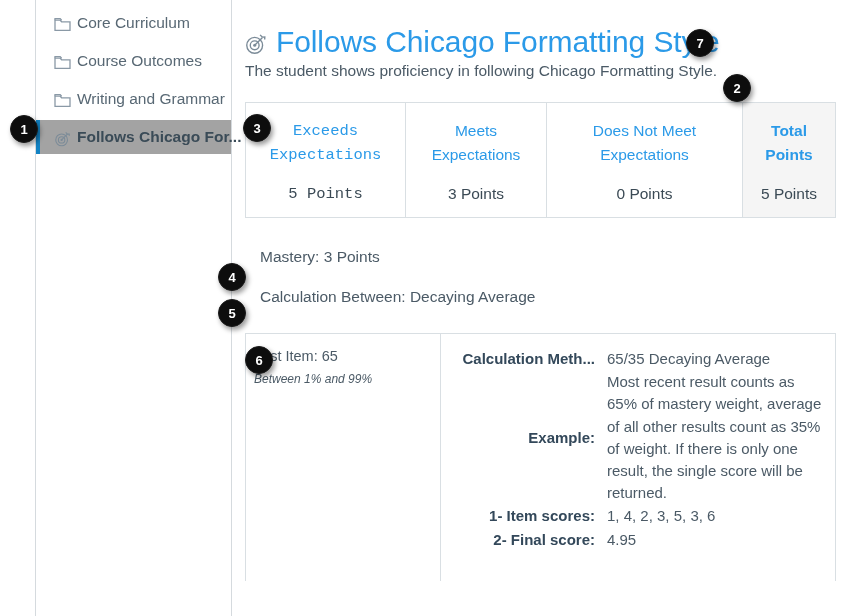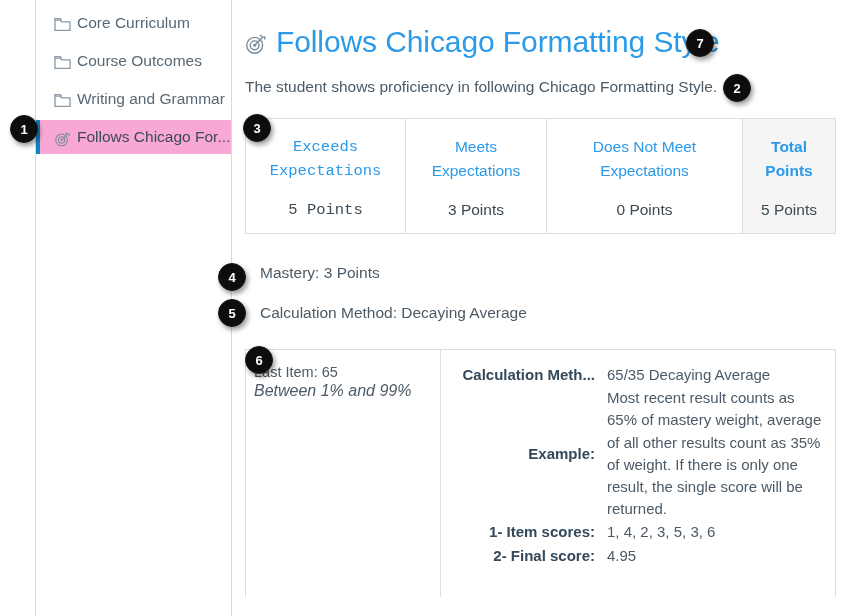--- a/index.html
+++ b/index.html
@@ -39,24 +39,25 @@
     display: flex;
     align-items: center;
     height: 34px;
     padding-left: 18px;
     font-size: 15.5px;
     color: #586874;
     box-sizing: border-box;
     white-space: nowrap;
   }
   .side-item.selected {
-    background: #f9a8d4;
+    background: #a3a3a3;
     border-left: 4px solid #1283c4;
     padding-left: 14px;
     color: #3a4b57;
+    font-weight: bold;
   }
   .side-item .ico {
     display: inline-block;
     width: 17px;
     height: 15px;
     margin-right: 6px;
     flex: none;
     position: relative;
     top: 1px;
   }
@@ -88,21 +89,20 @@
     top: 2px;
   }
   .title-text {
     font-size: 30px;
     color: #2b9ae8;
     font-weight: 400;
     letter-spacing: -0.1px;
     white-space: nowrap;
   }
   .desc {
-    margin-top: 16px;
     font-size: 15.5px;
     color: #4b5a66;
   }
 
   
   .ratings {
     margin-top: 22px;
     width: 591px;
     border: 1px solid #d9dfe3;
     box-sizing: border-box;
@@ -157,21 +157,21 @@
     background: #fff;
   }
   .calc-left {
     width: 195px;
     box-sizing: border-box;
     padding: 14px 0 0 8px;
     border-right: 1px solid #d9dfe3;
     flex: none;
   }
   .calc-left .ll1 { font-size: 14.5px; color: #4b5a66; }
-  .calc-left .ll2 { font-size: 16px; color: #4b5a66; font-style: italic; margin-top: 2px; }
+  .calc-left .ll2 { font-size: 12px; color: #4b5a66; font-style: italic; margin-top: 8px; }
   .calc-right {
     flex: 1;
     padding: 14px 10px 0 14px;
     box-sizing: border-box;
   }
   .crow {
     display: flex;
     font-size: 15px;
     line-height: 1.48;
     margin-bottom: 1px;
@@ -301,21 +301,21 @@
         <div class="rname">Does Not Meet Expectations</div>
         <div class="rpts">0 Points</div>
       </div>
       <div class="rcol c3">
         <div class="rname">Total Points</div>
         <div class="rpts">5 Points</div>
       </div>
     </div>
 
     <div class="meta-line meta-1">Mastery: 3 Points</div>
-    <div class="meta-line meta-2">Calculation Method: Decaying Average</div>
+    <div class="meta-line meta-2">Calculation Between: Decaying Average</div>
 
     <div class="calc-card">
       <div class="calc-left">
         <div class="ll1">Last Item: 65</div>
         <div class="ll2">Between 1% and 99%</div>
       </div>
       <div class="calc-right">
         <div class="crow">
           <div class="clabel">Calculation Meth...</div>
           <div class="cvalue">65/35 Decaying Average</div>

